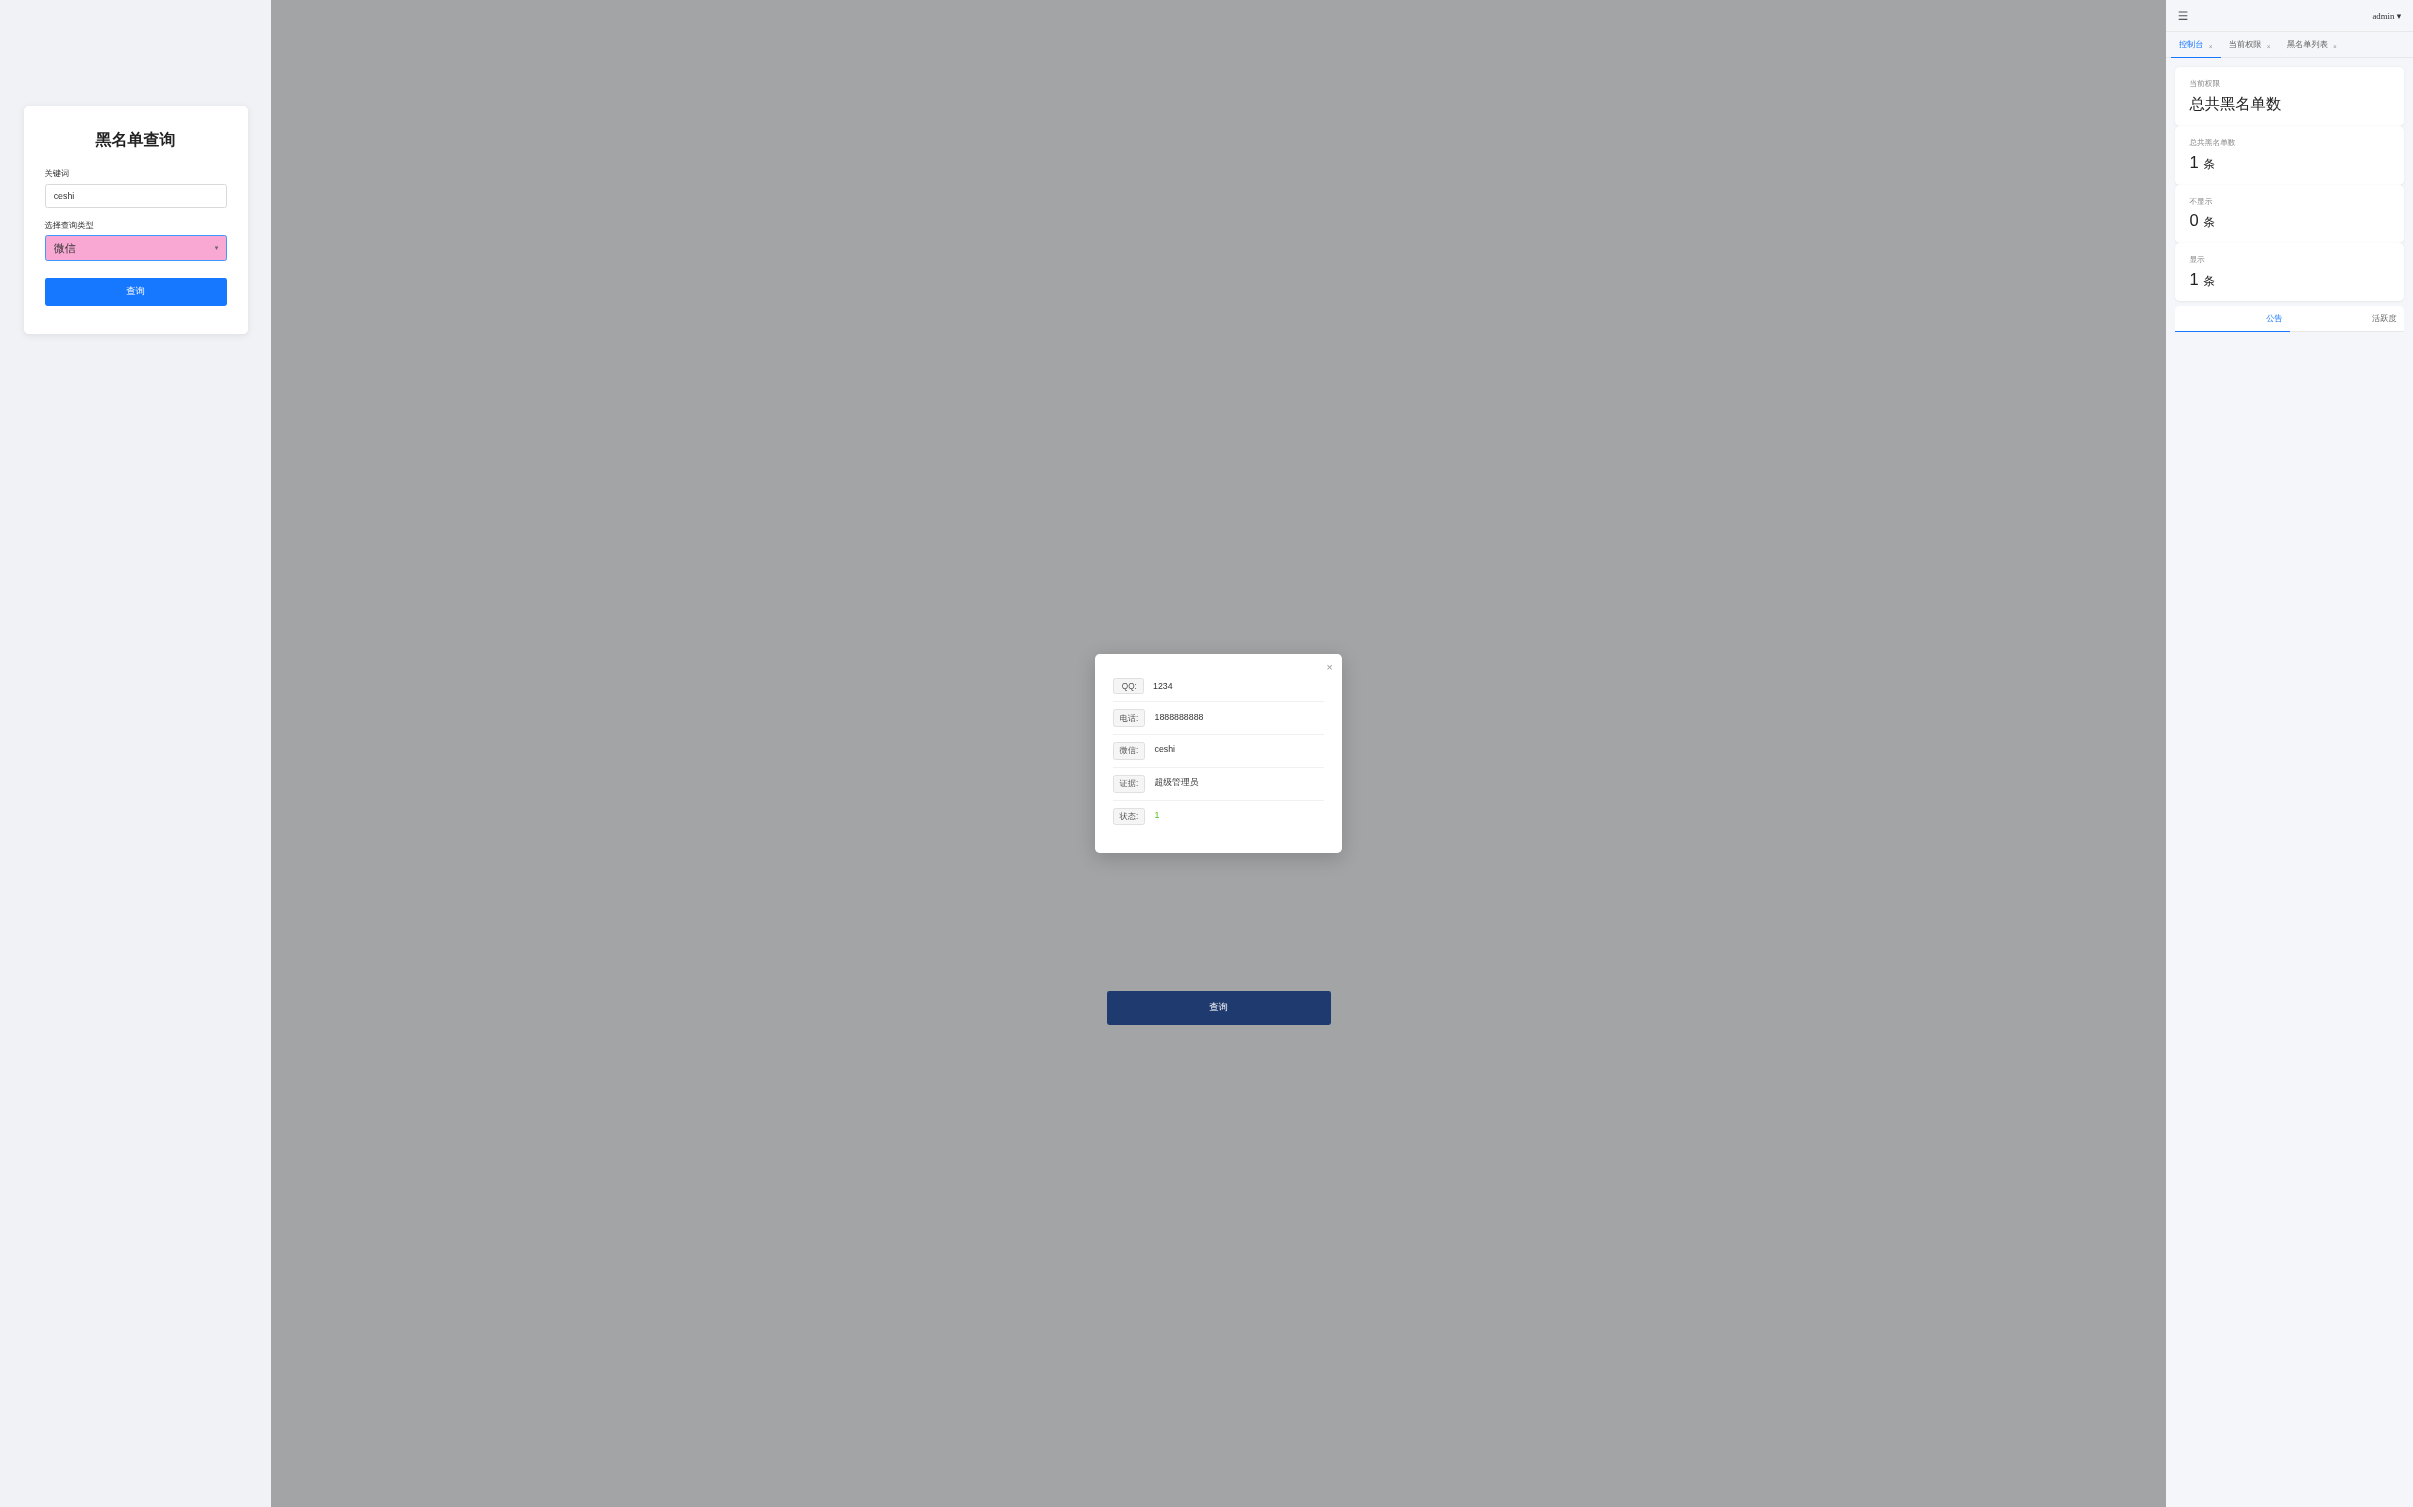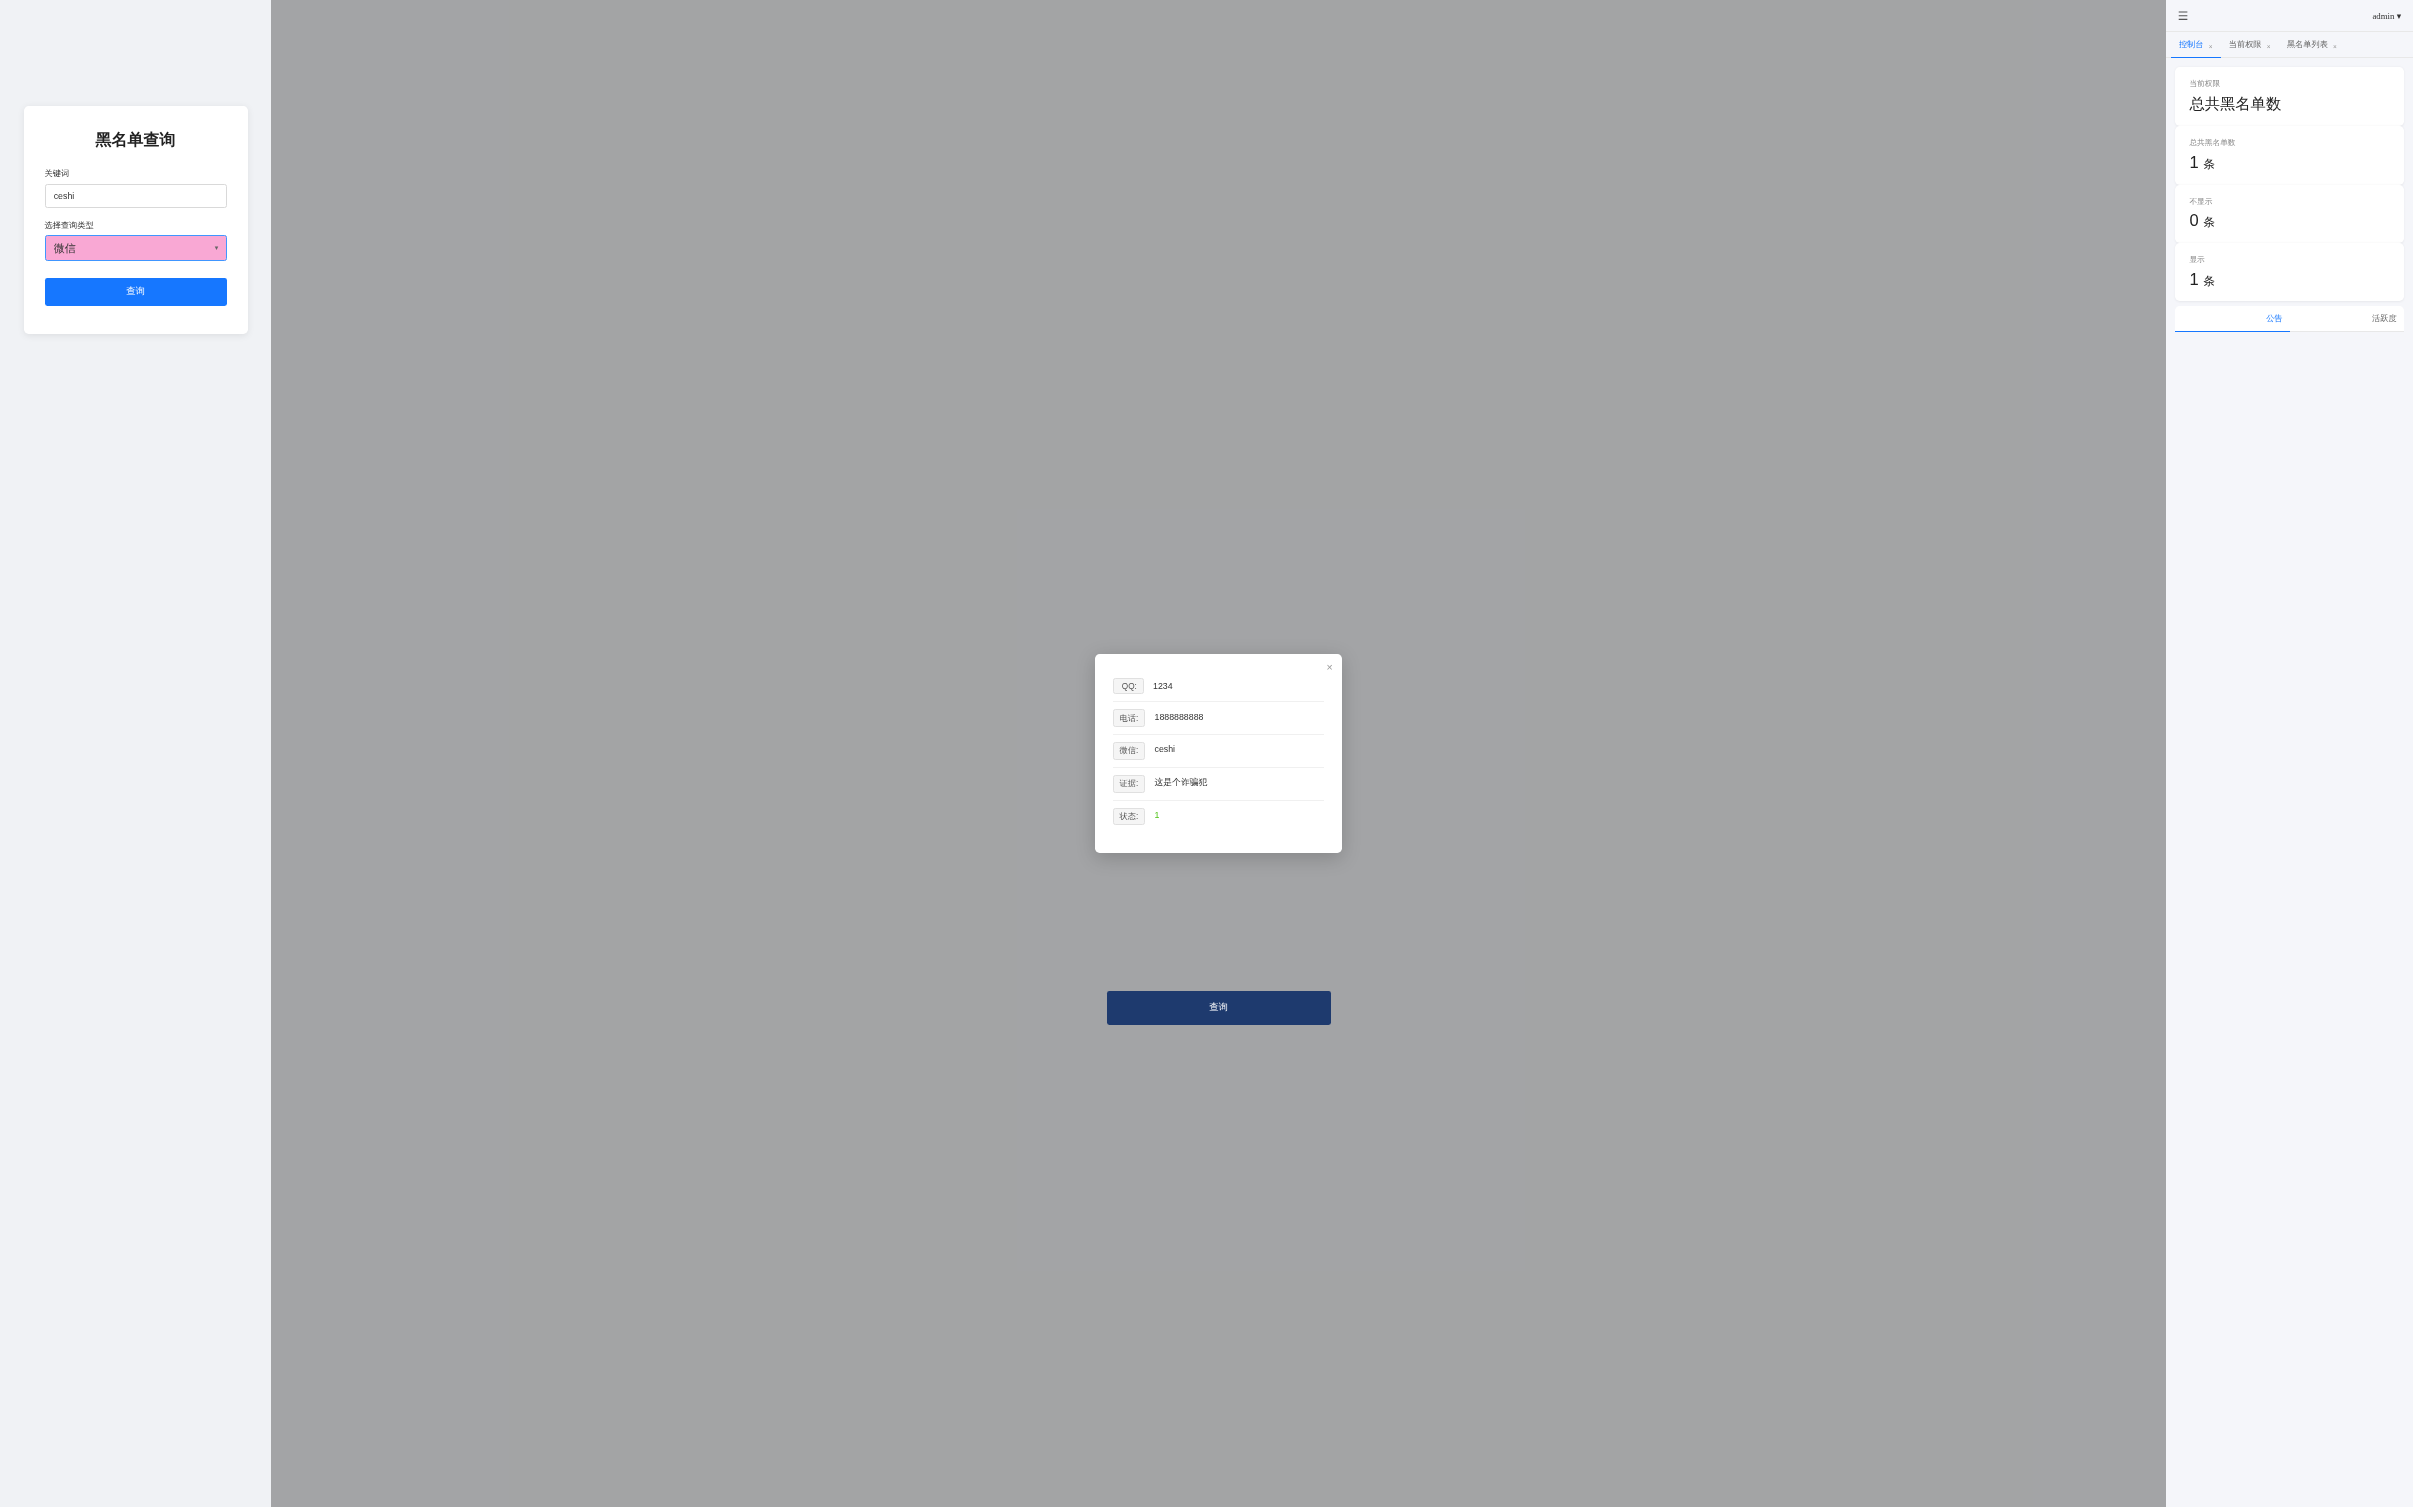--- a/index.html
+++ b/index.html
@@ -351,21 +351,21 @@
         <span class="modal-value">1888888888</span>
       </div>
 
       <div class="modal-row">
         <span class="modal-label">微信:</span>
         <span class="modal-value">ceshi</span>
       </div>
 
       <div class="modal-row">
         <span class="modal-label">证据:</span>
-        <span class="modal-value">这是个诈骗犯</span>
+        <span class="modal-value">超级管理员</span>
       </div>
 
       <div class="modal-row">
         <span class="modal-label">状态:</span>
         <span class="modal-value green">1</span>
       </div>
     </div>
   </div>
 
   <button class="middle-query-btn">查询</button>

